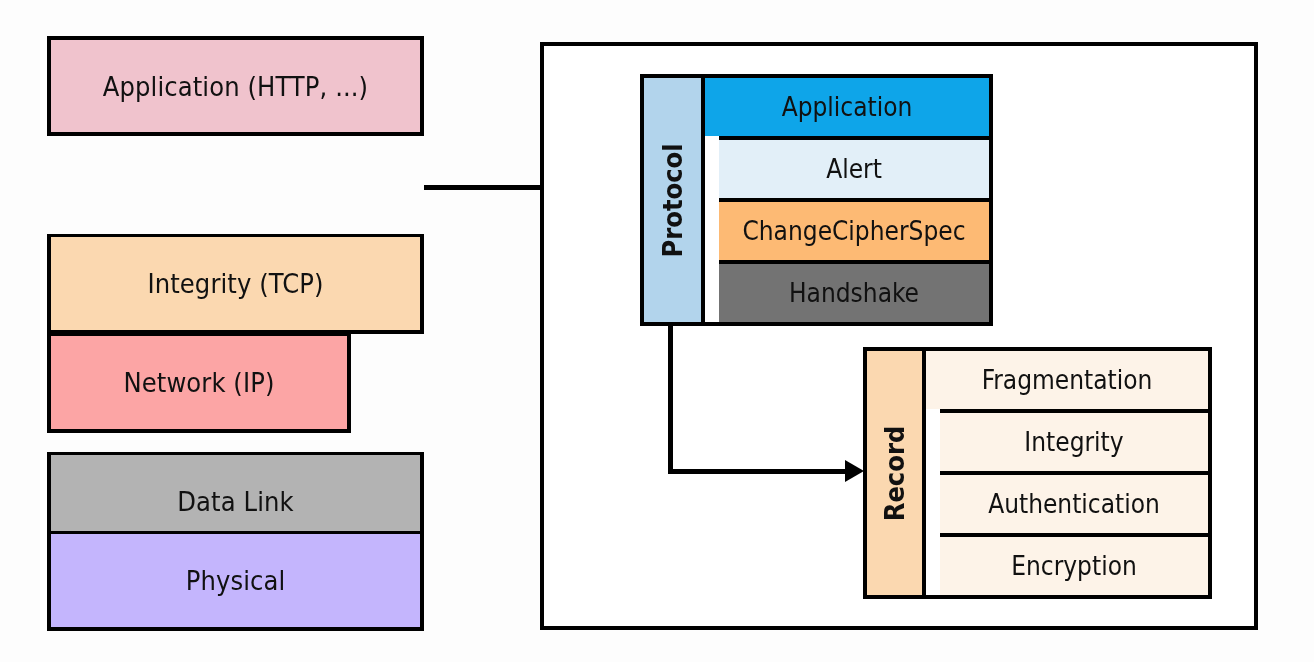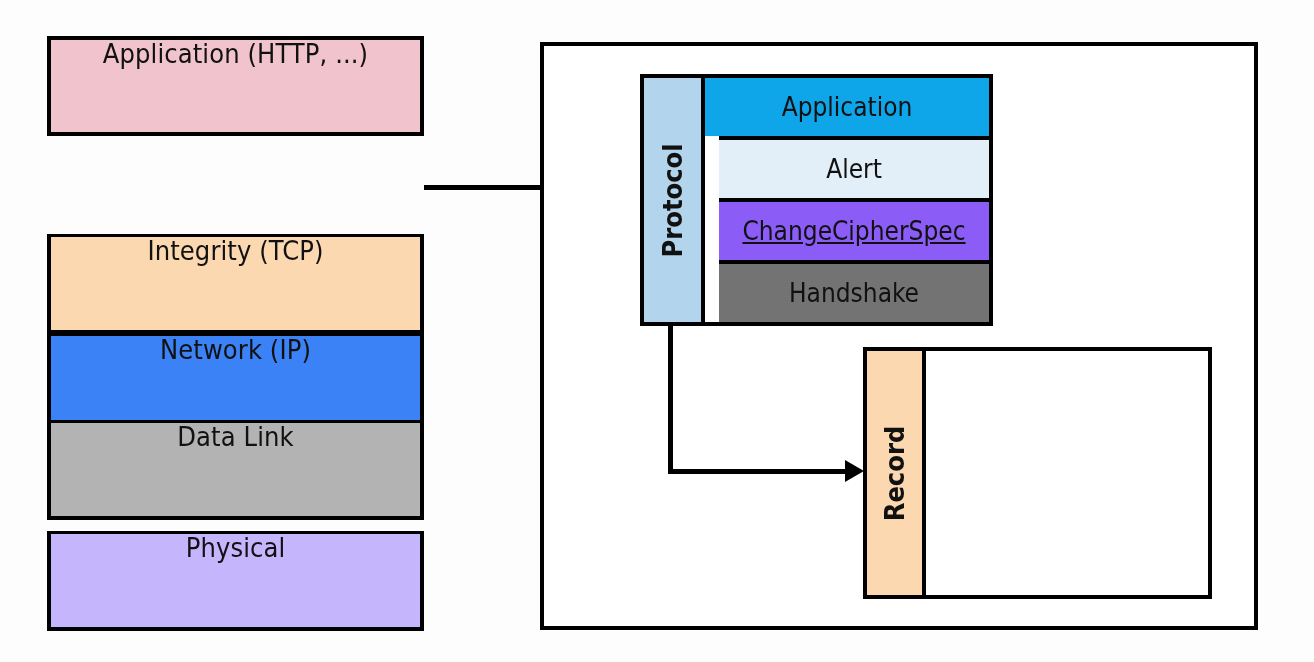--- a/index.html
+++ b/index.html
@@ -18,21 +18,21 @@
     background: #fdfdfd;
     overflow: hidden;
   }
 
   
   .abs { position: absolute; box-sizing: border-box; }
 
   .stack-row {
     border: 4px solid #000;
     display: flex;
-    align-items: flex-start;
+    align-items: center;
     justify-content: center;
     font-size: 27px;
     color: #111;
     letter-spacing: .1px;
     line-height: 1;
   }
   .stack-row + .stack-row { border-top-width: 3px; }
   .stack-row.bold { font-weight: bold; }
 
   
@@ -95,24 +95,24 @@
 
 <div id="canvas" style="background: rgb(253, 253, 253);">
 
   <div class="abs" id="network-stack" style="left:47px; top:36px; width:377px; height:595px;">
     <div class="stack-row abs" id="layer-0" style="left: 0px; top: 0px; width: 377px; height: 100px; background: rgb(240, 195, 205);">
       <span>Application (HTTP, ...)</span>
     </div>
     <div class="stack-row abs" id="layer-2" style="left: 0px; top: 198px; width: 377px; height: 100px; background: rgb(251, 216, 176);">
       <span>Integrity (TCP)</span>
     </div>
-    <div class="stack-row abs" id="layer-3" style="left: 0px; top: 297px; width: 377px; height: 100px; background: #3b82f6;">
+    <div class="stack-row abs" id="layer-3" style="left: 0px; top: 297px; width: 304px; height: 100px; background: #fca5a5;">
       <span>Network (IP)</span>
     </div>
-    <div class="stack-row abs" id="layer-4" style="left: 0px; top: 384px; width: 377px; height: 100px; background: rgb(179, 179, 179);">
+    <div class="stack-row abs" id="layer-4" style="left: 0px; top: 416px; width: 377px; height: 100px; background: rgb(179, 179, 179);">
       <span>Data Link</span>
     </div>
     <div class="stack-row abs" id="layer-5" style="left: 0px; top: 495px; width: 377px; height: 100px; background: #c4b5fd;">
       <span>Physical</span>
     </div>
   </div>
 
   <div class="conn" id="conn1-line" style="left:424px; top:185px; width:205px; height:5px;"></div>
   <div class="arrowhead" id="conn1-head" style="left:622px; top:176px;"></div>
 
@@ -122,32 +122,46 @@
     <div class="group-side" id="protocol-side" style="width: 61px; background: rgb(178, 212, 236);">
       <span class="vtext">Protocol</span>
     </div>
     <div class="group-rows" id="protocol-rows">
       <div class="grow" style="background: #0ea5e9;">
         <span>Application</span>
       </div>
       <div class="grow" style="background: rgb(226, 239, 248);">
         <span>Alert</span>
       </div>
-      <div class="grow" style="background: #8b5cf6; text-decoration: underline;">
+      <div class="grow" style="background: #fdba74;">
         <span>ChangeCipherSpec</span>
       </div>
       <div class="grow" style="background: #737373;">
         <span>Handshake</span>
       </div>
     </div>
   </div>
 
   <div class="conn" id="conn2-vert" style="left:668px; top:322px; width:5px; height:152px;"></div>
   <div class="conn" id="conn2-horz" style="left:668px; top:469px; width:185px; height:5px;"></div>
   <div class="arrowhead" id="conn2-head" style="left:845px; top:460px;"></div>
 
   <div class="group abs" id="record-group" style="left:863px; top:347px; width:349px; height:252px;">
     <div class="group-side" id="record-side" style="width: 59px; background: rgb(251, 216, 176);">
       <span class="vtext">Record</span>
     </div>
+    <div class="group-rows" id="record-rows">
+      <div class="grow" style="background: rgb(253, 243, 232);">
+        <span>Fragmentation</span>
+      </div>
+      <div class="grow" style="background: rgb(253, 243, 232);">
+        <span>Integrity</span>
+      </div>
+      <div class="grow" style="background: rgb(253, 243, 232);">
+        <span>Authentication</span>
+      </div>
+      <div class="grow" style="background: rgb(253, 243, 232);">
+        <span>Encryption</span>
+      </div>
+    </div>
   </div>
 
 </div>
 
 </body></html>

